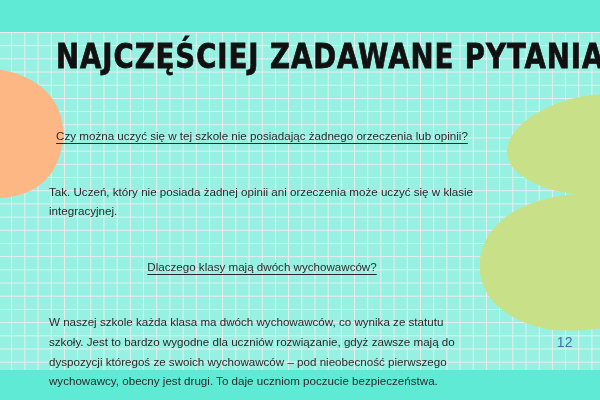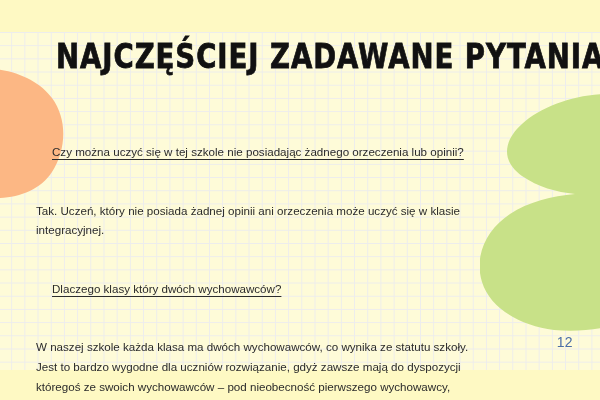--- a/index.html
+++ b/index.html
@@ -5,21 +5,21 @@
   html, body {
     margin: 0;
     padding: 0;
     background: #ffffff;
   }
   #slide {
     position: relative;
     width: 600px;
     height: 400px;
     overflow: hidden;
-    background: #fef9c3;
+    background: #5eead4;
     font-family: "Liberation Sans", sans-serif;
   }
 
   
   #grid-paper {
     position: absolute;
     left: 0;
     top: 32px;
     width: 600px;
     height: 338px;
@@ -87,25 +87,26 @@
     color: #2b2b2b;
     font-size: 11.6px;
     line-height: 19.6px;
   }
   .qa-block { margin-bottom: 0; }
   .question {
     text-decoration: underline;
     text-underline-offset: 2.5px;
     text-decoration-thickness: 1px;
     color: #2b2b2b;
-    margin: 16px;
+    margin: 0;
+    text-align: center;
   }
   .answer {
     color: #2b2b2b;
-    margin: 0;
+    margin: 13px;
   }
   .gap-md { height: 23px; }
 
   
   #page-number {
     position: absolute;
     right: 27px;
     top: 334px;
     z-index: 6;
     font-size: 14px;
@@ -147,21 +148,21 @@
 
     <div class="qa-block">
       <p class="question">Czy można uczyć się w tej szkole nie posiadając żadnego orzeczenia lub opinii?</p>
       <div class="gap-md"></div>
       <p class="answer">Tak. Uczeń, który nie posiada żadnej opinii ani orzeczenia może uczyć się w klasie integracyjnej.</p>
     </div>
 
     <div class="gap-md"></div>
 
     <div class="qa-block">
-      <p class="question">Dlaczego klasy który dwóch wychowawców?</p>
+      <p class="question">Dlaczego klasy mają dwóch wychowawców?</p>
       <div class="gap-md"></div>
       <p class="answer">W naszej szkole każda klasa ma dwóch wychowawców, co wynika ze statutu szkoły. Jest to bardzo wygodne dla uczniów rozwiązanie, gdyż zawsze mają do dyspozycji któregoś ze swoich wychowawców – pod nieobecność pierwszego wychowawcy, obecny jest drugi. To daje uczniom poczucie bezpieczeństwa.</p>
     </div>
 
   </div>
 
   <div id="page-number">12</div>
 
 </div>
 

